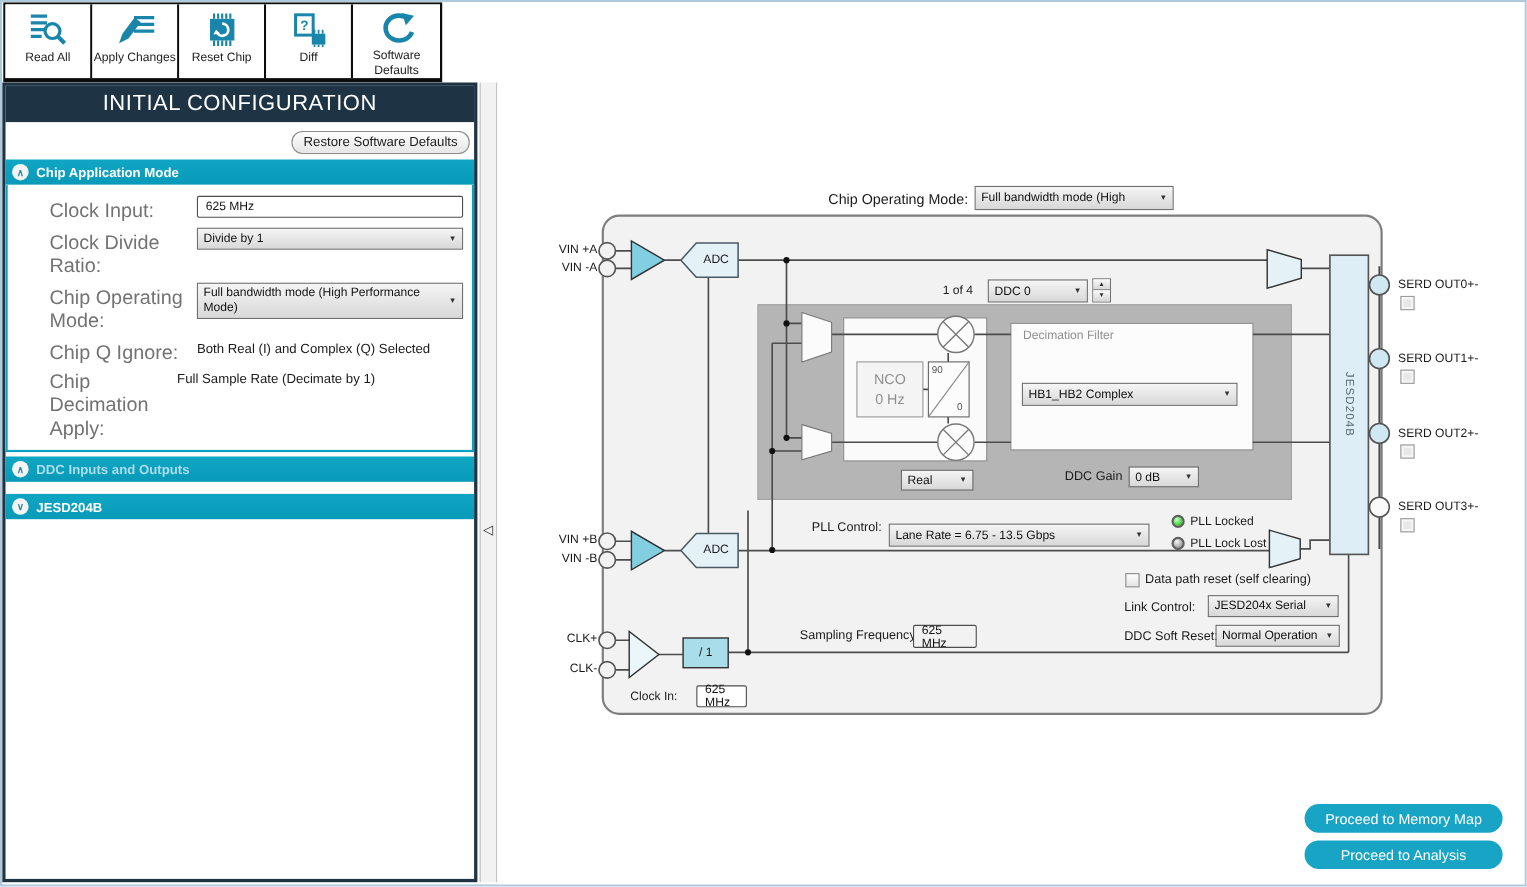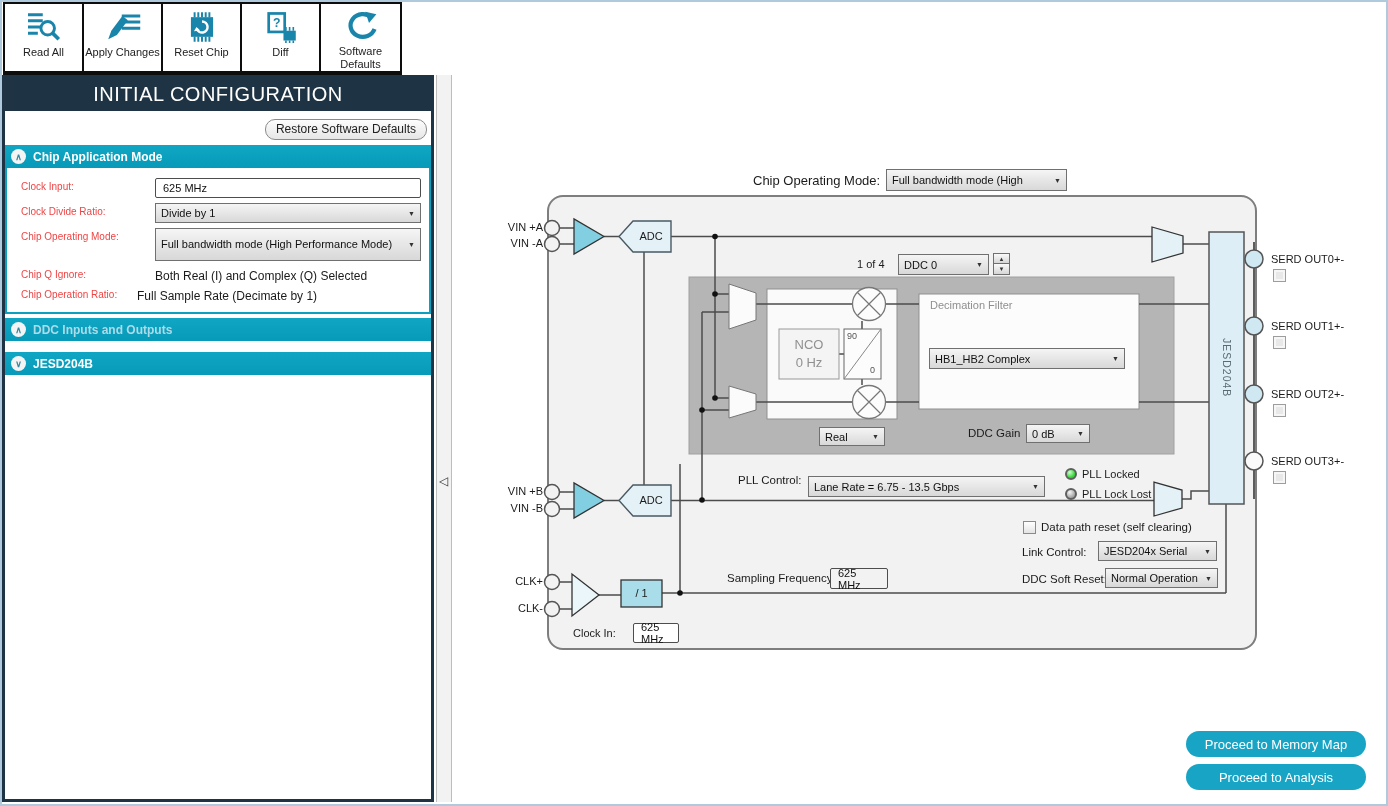--- a/index.html
+++ b/index.html
@@ -20,21 +20,21 @@
   
   #sidebar { position:absolute; left:0; top:73px; width:432px; height:727px; border:3px solid #1e3343; background:#fff; }
   #sb-title { height:33px; background:#1e3343; color:#fff; font-size:20px; display:flex; align-items:center; justify-content:center; letter-spacing:.5px; }
   #restore-btn { position:absolute; right:4px; top:41px; font-size:12px; color:#222; padding:2px 10px 3px; border:1px solid #8b8b8b; border-radius:10px; background:linear-gradient(#fdfdfd,#e6e6e6); cursor:pointer; }
   .sec-h { height:23px; display:flex; align-items:center; background:linear-gradient(#0fa6c4,#089ab8); cursor:pointer; }
   .sec-h .circ { width:15px; height:15px; border-radius:50%; background:#f4f4f4; color:#35889d; font-size:9px; font-weight:bold; display:flex; align-items:center; justify-content:center; margin:0 7px 0 6px; }
   .sec-h .t { font-size:12px; font-weight:bold; color:#fff; }
   .sec-h .t.dim { color:#aadcea; }
   #sec-body { border:2px solid #0aa0bf; border-top:none; padding:7px 0 9px; background:#fff; }
   .frow { display:flex; align-items:flex-start; margin:3px 8px 5px 0; }
-  .frow .fl { width:148px; padding-left:14px; font-size:10px; color:#ef4444; padding-top:3px; }
+  .frow .fl { width:148px; padding-left:14px; font-size:18px; color:#737373; padding-top:3px;margin-left:24px; }
   .frow .fv { flex:1; }
   .frow .fstat { flex:1; font-size:12px; color:#1a1a1a; padding-top:3px; }
   .tinput { background:#fff; border:1px solid #4d4d4d; border-radius:2px; height:20px; font-size:11px; display:flex; align-items:center; padding:0 7px; color:#111; }
   .dd { background:linear-gradient(#f5f5f5,#d8d8d8); border:1px solid #707070; height:20px; display:flex; align-items:center; font-size:11px; color:#111; padding:0 5px; cursor:pointer; }
   .dd .txt { flex:1; overflow:hidden; white-space:nowrap; }
   .dd .arr { font-size:7px; color:#333; margin-left:4px; flex:none; }
   .dd.tall { height:33px; }
   .dd.tall .txt { white-space:normal; line-height:1.25; }
   
   #splitter { position:absolute; left:434px; top:73px; width:16px; height:727px; background:#f2f2f2; border-left:1px solid #bdbdbd; border-right:1px solid #bdbdbd; }
@@ -153,21 +153,21 @@
           <div class="fv dd tall">
             <span class="txt">Full bandwidth mode (High Performance Mode)</span>
             <span class="arr">▼</span>
           </div>
         </div>
         <div class="frow" style="margin-bottom:1px;">
           <div class="fl">Chip Q Ignore:</div>
           <div class="fstat">Both Real (I) and Complex (Q) Selected</div>
         </div>
         <div class="frow" style="margin-bottom:0;">
-          <div class="fl" style="width:130px;">Chip Operation Ratio:</div>
+          <div class="fl" style="width:130px;">Chip Decimation Apply:</div>
           <div class="fstat">Full Sample Rate (Decimate by 1)</div>
         </div>
       </div>
 
       <div class="sec-h" style="margin-top:4px;">
         <span class="circ">∧</span>
         <span class="t dim">DDC Inputs and Outputs</span>
       </div>
 
       <div class="sec-h" style="margin-top:11px;">

